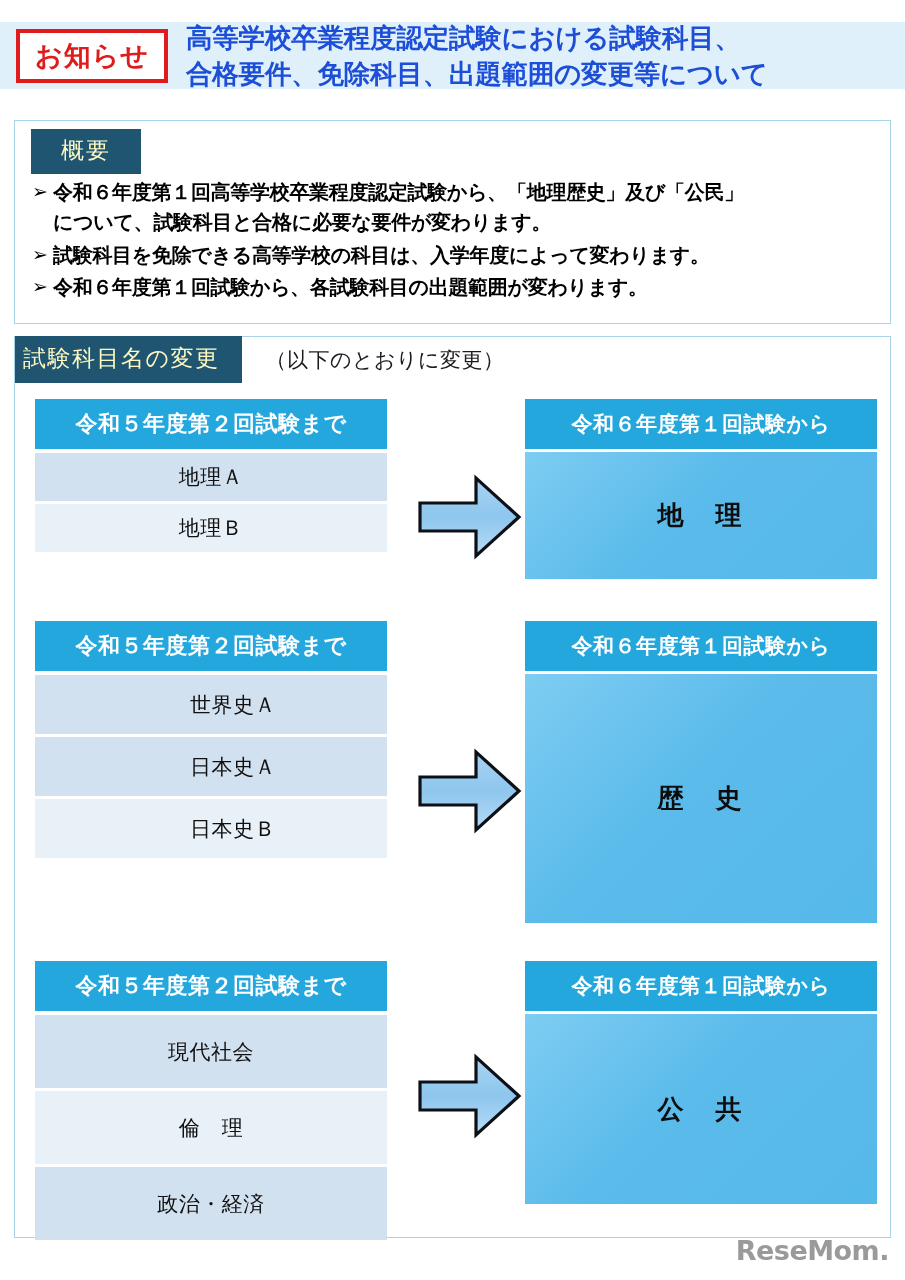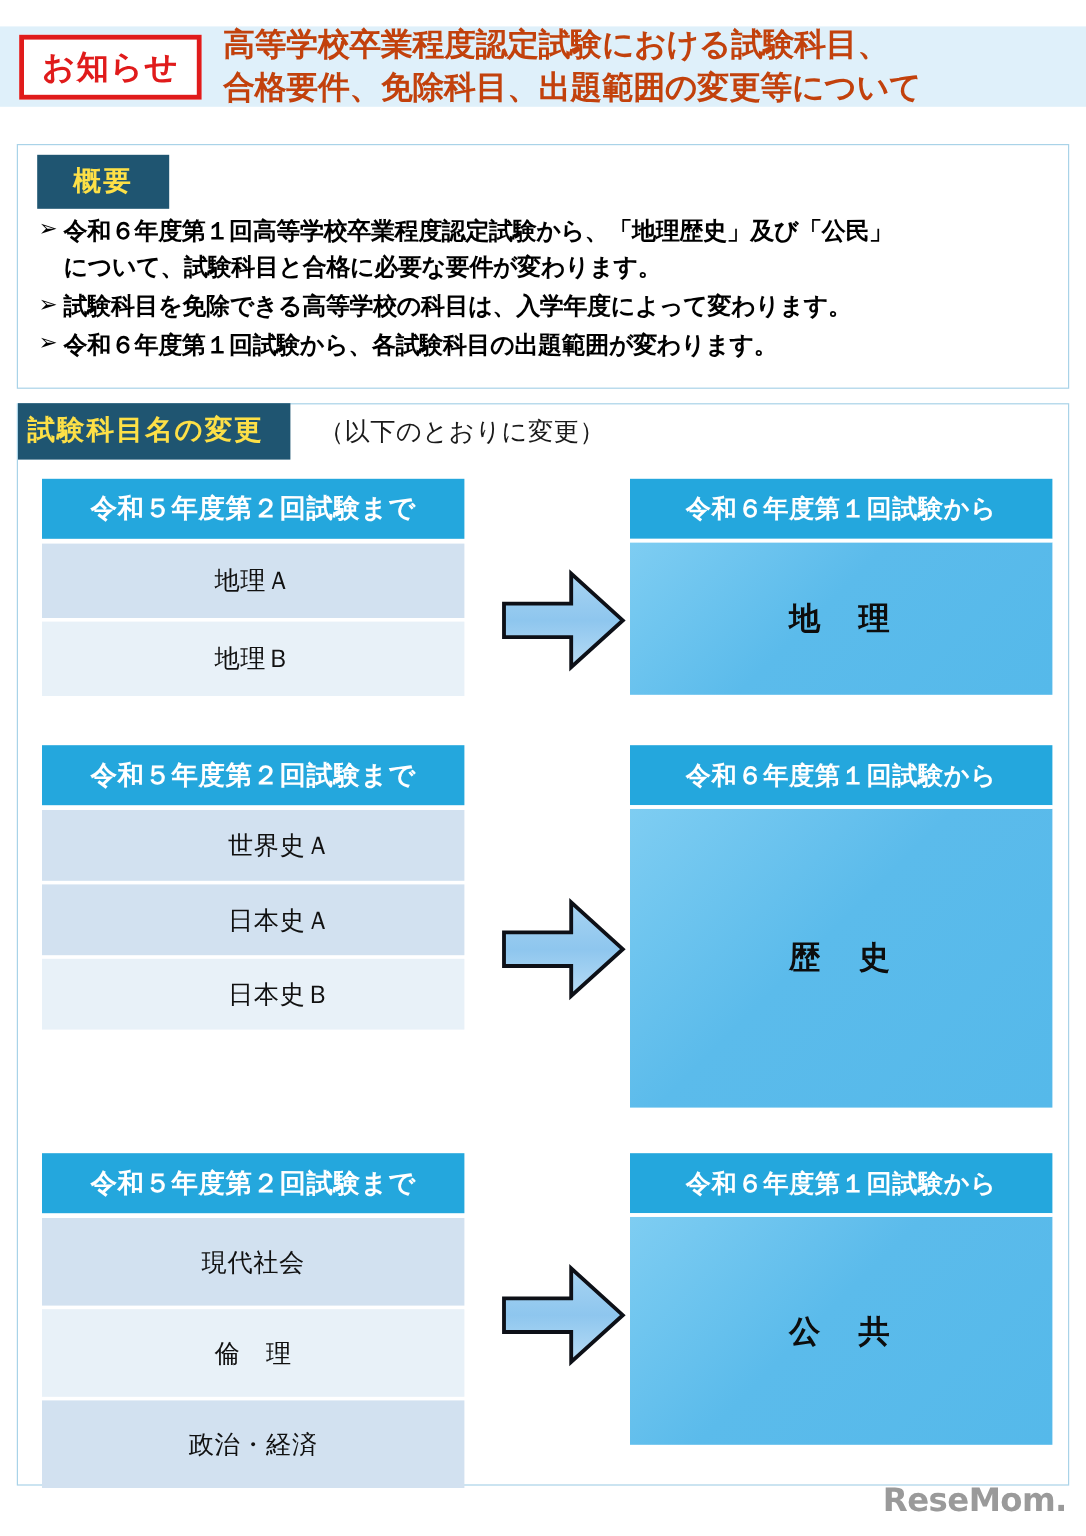--- a/index.html
+++ b/index.html
@@ -51,21 +51,21 @@
     font-weight: bold;
     letter-spacing: 1px;
     box-sizing: border-box;
   }
   .title-text {
     margin-left: 18px;
     font-size: 26.5px;
     font-weight: bold;
     line-height: 1.33;
     letter-spacing: -0.2px;
-    color: #c2410c;
+    color: #1d4ed8;
     white-space: pre-line;
   }
 
   
   .card {
     position: absolute;
     left: 14px;
     width: 877px;
     background: #ffffff;
     border: 1.5px solid #a9d3e8;
@@ -75,23 +75,23 @@
   
   .card-summary {
     top: 120px;
     height: 204px;
   }
   .section-tag {
     position: absolute;
     left: 0;
     top: 0;
     background: #1f5571;
-    color: #fde047;
+    color: #fef9c3;
     font-size: 23px;
-    font-weight: bold;
+    font-weight: normal;
     letter-spacing: 2px;
     padding: 6px 26px 8px 26px;
     box-sizing: border-box;
   }
   .tag-summary {
     left: 16px;
     top: 8px;
     min-width: 110px;
     text-align: center;
   }
@@ -186,21 +186,21 @@
     font-size: 21px;
     color: #111111;
     letter-spacing: 0.5px;
     box-sizing: border-box;
     margin-bottom: 3px;
   }
   .old-row.shade-a { background: #d2e1f0; }
   .old-row.shade-b { background: #e8f1f8; }
 
   
-  .block-1 .old-row { height: 62px; }
+  .block-1 .old-row { height: 48px; }
   .block-2 .old-row { height: 59px; padding-left: 44px; }
   .block-3 .old-row { height: 73px; }
 
   
   .arrow-wrap {
     position: absolute;
     left: 396px;
     width: 118px;
     display: flex;
     align-items: center;

